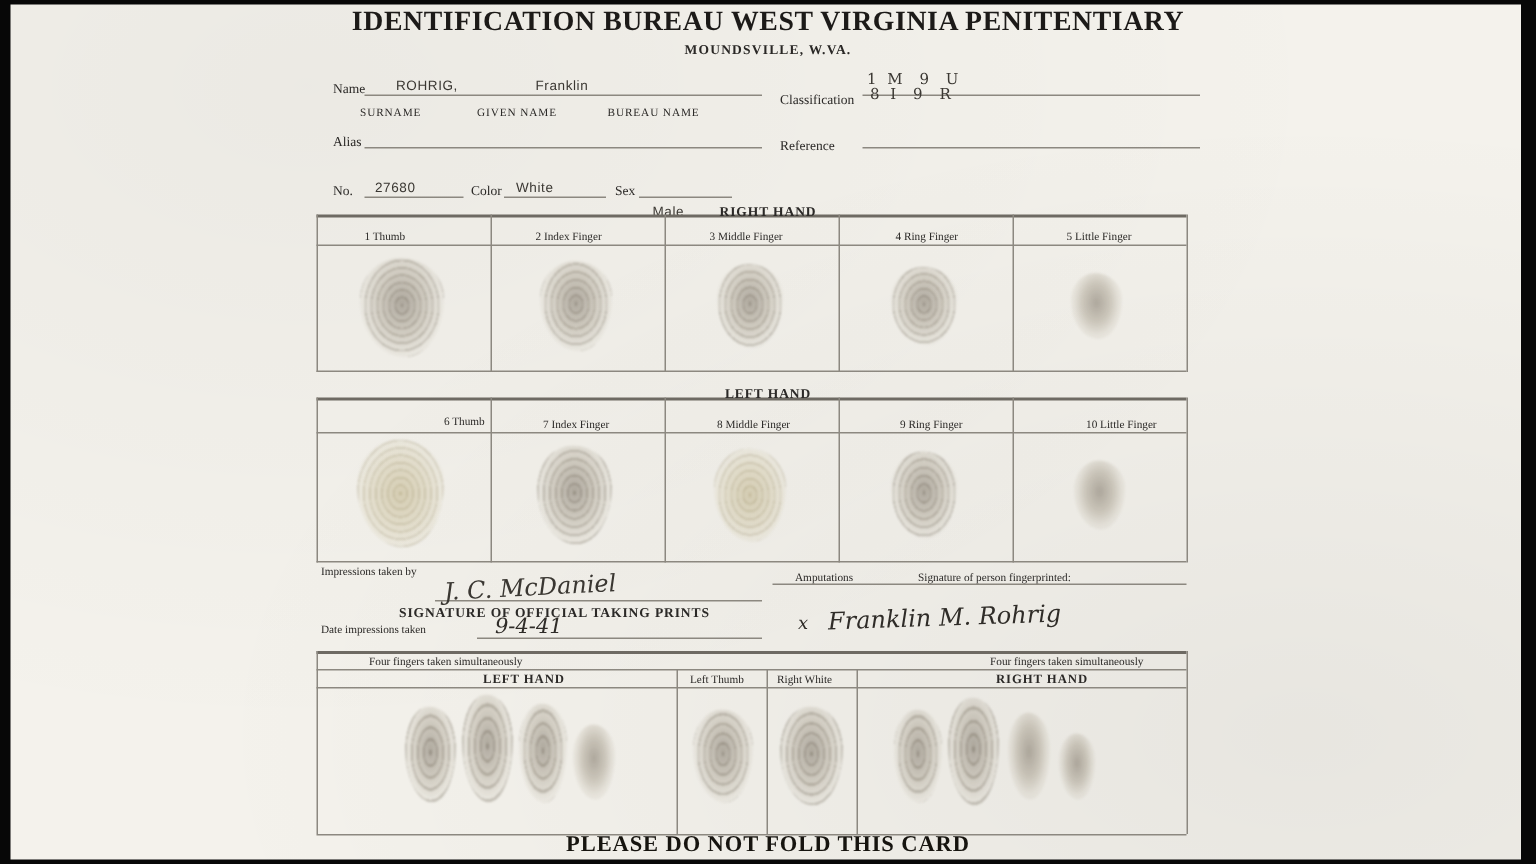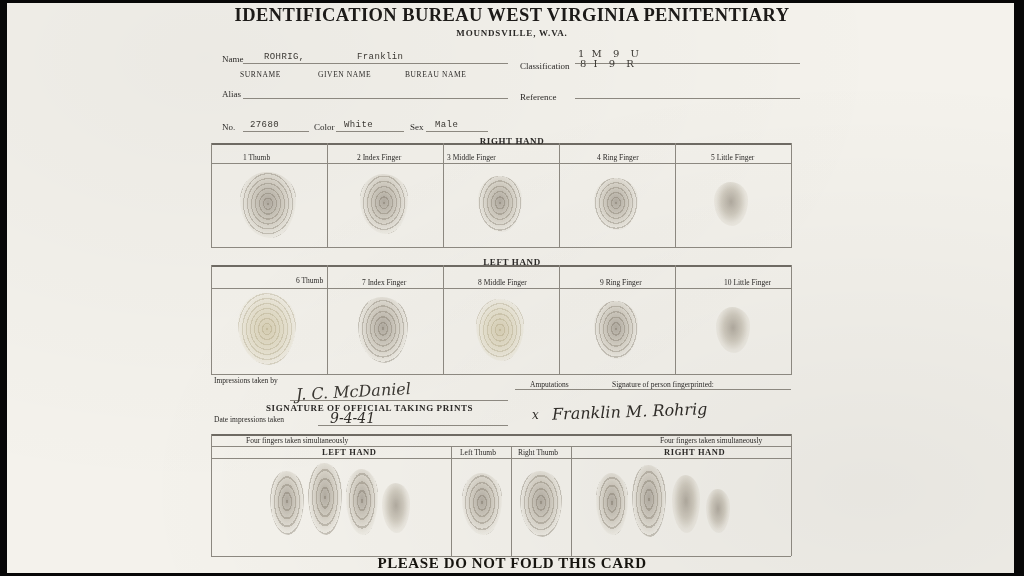--- a/index.html
+++ b/index.html
@@ -61,21 +61,21 @@
   .t {
     position: absolute;
     font-size: 9px;
     color: #2b2927;
     white-space: nowrap;
   }
   .t.small { font-size: 7.5px; }
   .t.caps  { letter-spacing: 0.6px; font-family: Liberation Serif, serif; }
   .t.bold  { font-weight: bold; }
   .typed {
-    font-family: Liberation Mono, monospace;
+    font-family: Liberation Sans, sans-serif;
     font-size: 9px;
     letter-spacing: 0.4px;
     color: #3a3732;
   }
   .rule {
     position: absolute;
     height: 1px;
     background: #8c8880;
   }
   .vrule {
@@ -170,37 +170,37 @@
   <div class="t" style="left:222px; top:122px;">No.</div>
   <div class="rule" style="left:243px; top:131px; width:66px;"></div>
   <div class="typed" style="position:absolute; left:250px; top:120px;">27680</div>
 
   <div class="t" style="left:314px; top:122px;">Color</div>
   <div class="rule" style="left:336px; top:131px; width:68px;"></div>
   <div class="typed" style="position:absolute; left:344px; top:120px;">White</div>
 
   <div class="t" style="left:410px; top:122px;">Sex</div>
   <div class="rule" style="left:426px; top:131px; width:62px;"></div>
-  <div class="typed" style="position:absolute; left:435px; top:120px;">Male</div>
+  <div class="typed" style="position:absolute; left:435px; top:136px;">Male</div>
 
   <div class="rule thick" style="left:211px; top:143px; width:580px;"></div>
   <div class="t bold caps" style="left:0; right:0; top:136px; text-align:center; width:1024px;">RIGHT HAND</div>
 
   <div class="rule" style="left:211px; top:163px; width:580px;"></div>
   <div class="rule" style="left:211px; top:247px; width:580px;"></div>
   <div class="vrule" style="left:211px; top:143px; height:105px;"></div>
   <div class="vrule" style="left:327px; top:143px; height:105px;"></div>
   <div class="vrule" style="left:443px; top:143px; height:105px;"></div>
   <div class="vrule" style="left:559px; top:143px; height:105px;"></div>
   <div class="vrule" style="left:675px; top:143px; height:105px;"></div>
   <div class="vrule" style="left:791px; top:143px; height:105px;"></div>
 
   <div class="t small" style="left:243px; top:153px;">1 Thumb</div>
   <div class="t small" style="left:357px; top:153px;">2 Index Finger</div>
-  <div class="t small" style="left:447px; top:153px;">3 Middle Finger</div>
+  <div class="t small" style="left:473px; top:153px;">3 Middle Finger</div>
   <div class="t small" style="left:597px; top:153px;">4 Ring Finger</div>
   <div class="t small" style="left:711px; top:153px;">5 Little Finger</div>
 
   <div class="fpcell" style="left:212px; top:164px; width:114px; height:82px;">
     <div class="smudge ridged" style="left:28px; top:8px; width:56px; height:66px;"></div>
   </div>
   <div class="fpcell" style="left:328px; top:164px; width:114px; height:82px;">
     <div class="smudge ridged" style="left:32px; top:10px; width:48px; height:60px;"></div>
   </div>
   <div class="fpcell" style="left:444px; top:164px; width:114px; height:82px;">
@@ -262,21 +262,21 @@
   <div class="handwritten" style="left:532px; top:408px; font-size:12px;">x</div>
   <div class="handwritten" style="left:552px; top:402px; font-size:16px; transform:rotate(-2deg);">Franklin M. Rohrig</div>
 
   <div class="rule thick" style="left:211px; top:434px; width:580px;"></div>
   <div class="t small" style="left:246px; top:436px;">Four fingers taken simultaneously</div>
   <div class="t small" style="left:660px; top:436px;">Four fingers taken simultaneously</div>
 
   <div class="rule" style="left:211px; top:446px; width:580px;"></div>
   <div class="t bold caps small" style="left:322px; top:447px; font-size:8.5px;">LEFT HAND</div>
   <div class="t small" style="left:460px; top:448px;">Left Thumb</div>
-  <div class="t small" style="left:518px; top:448px;">Right Thumb</div>
+  <div class="t small" style="left:518px; top:448px;">Right White</div>
   <div class="t bold caps small" style="left:664px; top:447px; font-size:8.5px;">RIGHT HAND</div>
 
   <div class="rule" style="left:211px; top:458px; width:580px;"></div>
   <div class="rule" style="left:211px; top:556px; width:580px;"></div>
   <div class="vrule" style="left:211px; top:434px; height:122px;"></div>
   <div class="vrule" style="left:451px; top:446px; height:110px;"></div>
   <div class="vrule" style="left:511px; top:446px; height:110px;"></div>
   <div class="vrule" style="left:571px; top:446px; height:110px;"></div>
   <div class="vrule" style="left:791px; top:434px; height:122px;"></div>
 

